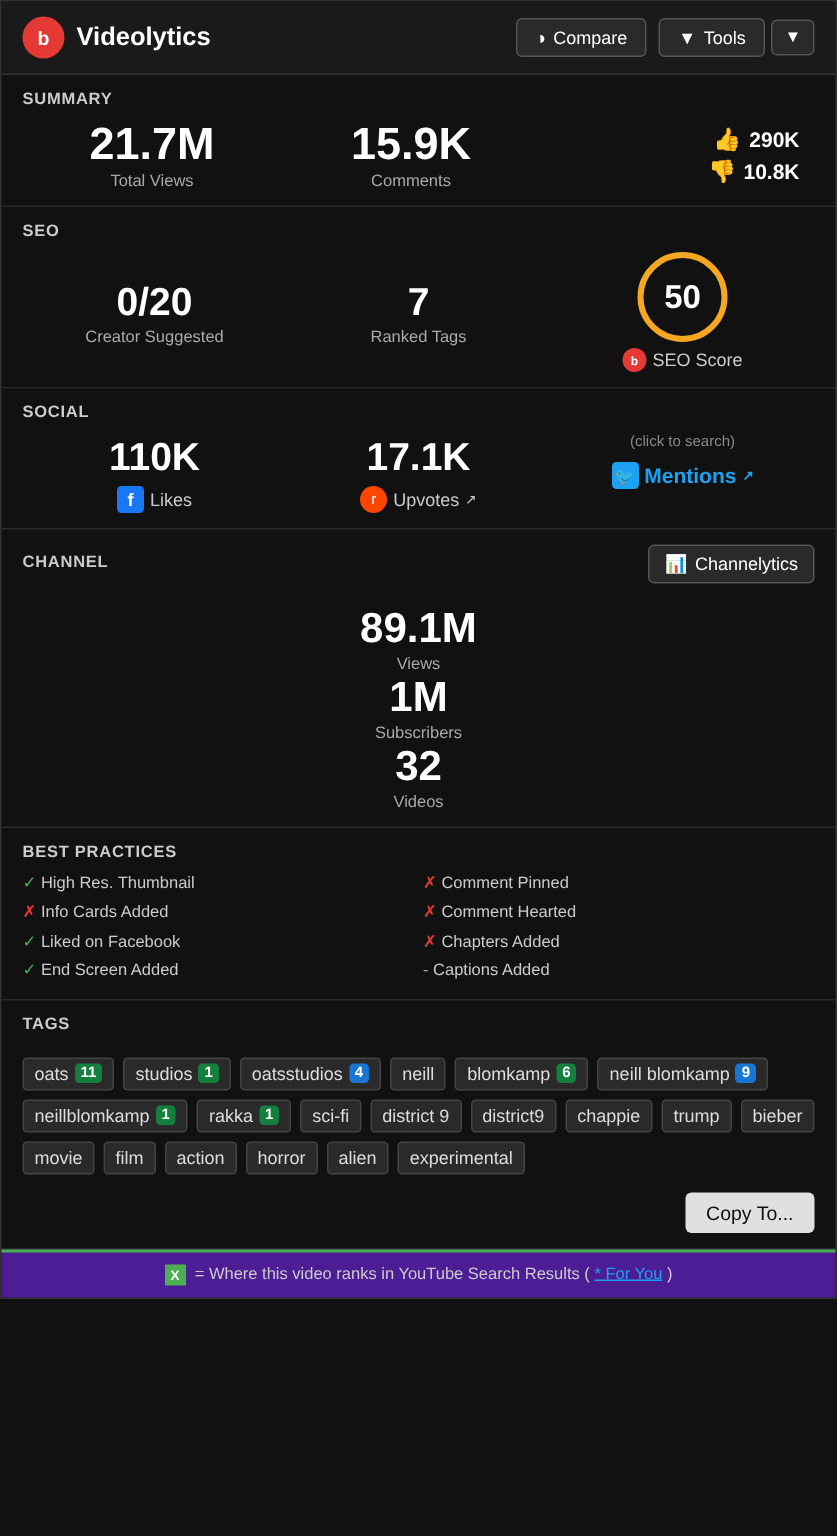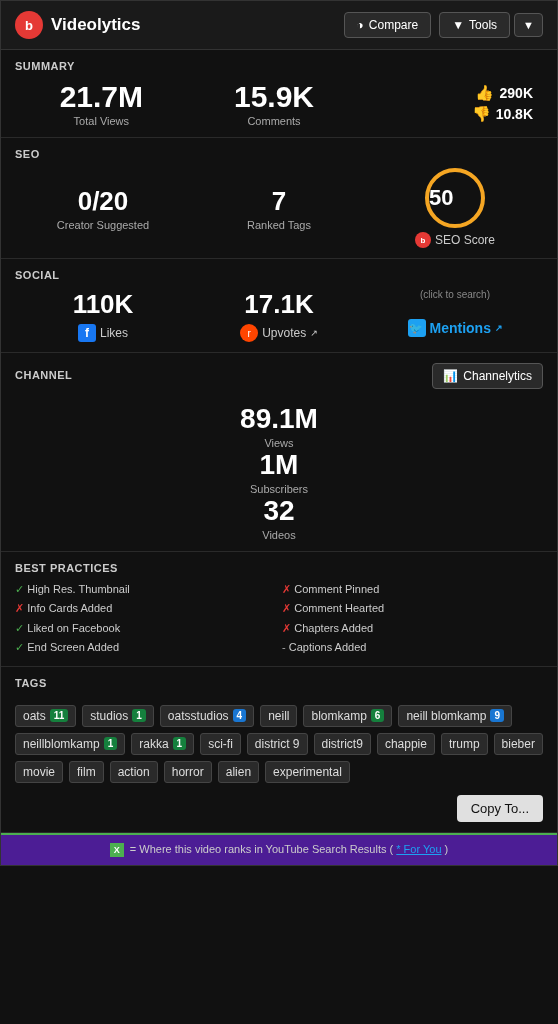--- a/index.html
+++ b/index.html
@@ -136,20 +136,21 @@
       display: flex;
       flex-direction: column;
       align-items: center;
     }
     .seo-circle {
       width: 60px; height: 60px;
       border-radius: 50%;
       border: 4px solid #f5a623;
       display: flex;
       align-items: center;
+      justify-content: center;
       font-size: 22px;
       font-weight: bold;
       color: #fff;
       margin-bottom: 4px;
     }
     .seo-score-label {
       display: flex;
       align-items: center;
       gap: 4px;
       font-size: 12px;
@@ -206,21 +207,21 @@
       display: inline-flex; align-items: center; justify-content: center;
       font-size: 11px; color: #fff;
     }
     .mentions-cell {
       flex: 1;
       text-align: center;
     }
     .click-search {
       font-size: 10px;
       color: #888;
-      margin-bottom: 19px;
+      margin-bottom: 8px;
     }
     .mentions-link {
       color: #1da1f2;
       font-size: 14px;
       font-weight: bold;
       display: flex;
       align-items: center;
       justify-content: center;
       gap: 4px;
     }

